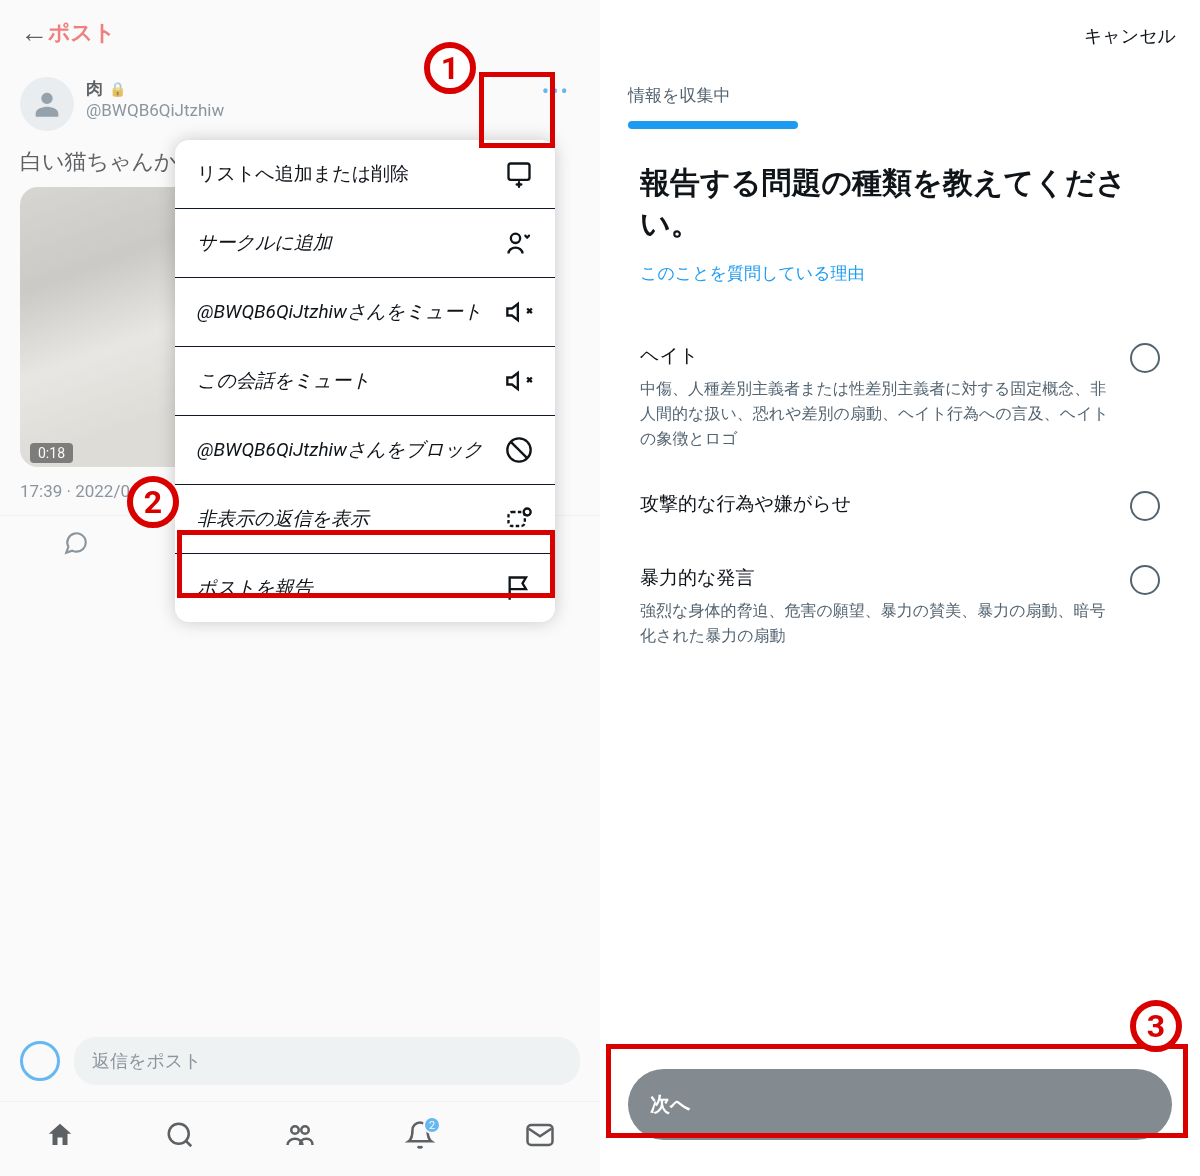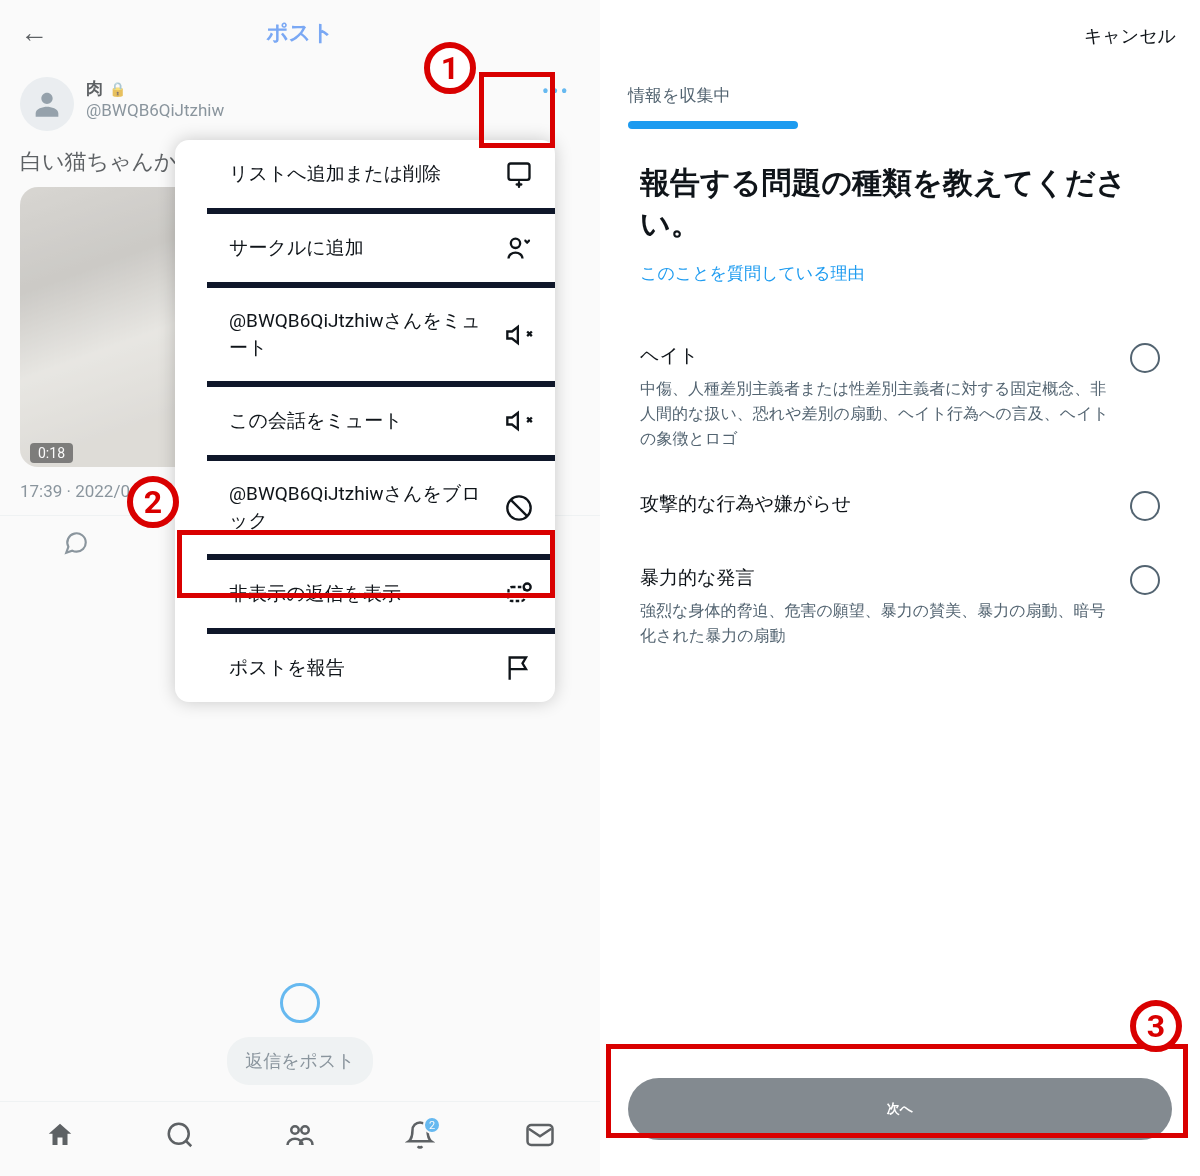--- a/index.html
+++ b/index.html
@@ -5,49 +5,49 @@
     * { margin: 0; padding: 0; box-sizing: border-box; font-family: -apple-system, BlinkMacSystemFont, "Segoe UI", Roboto, sans-serif; }
     body { background: #fff; }
     .container { display: flex; width: 1200px; height: 1176px; }
     .pane { width: 50%; position: relative; overflow: hidden; }
     .pane-left { background: #fff; display: flex; flex-direction: column; }
     .pane-right { background: #fff; display: flex; flex-direction: column; }
     
     
     .left-header { display: flex; align-items: center; padding: 16px 20px; }
     .back-arrow { font-size: 28px; cursor: pointer; color: #0f1419; font-weight: bold; }
-    .header-title { flex: 1; text-align: center; font-size: 22px; font-weight: 700; color: #3b82f6; margin-right: 28px; }
+    .header-title { flex: 1; font-size: 22px; font-weight: 700; color: #ef4444; margin-right: 28px; }
     
     .post-row { display: flex; align-items: flex-start; padding: 12px 20px; }
     .avatar { width: 54px; height: 54px; border-radius: 50%; background: #e6ecf0; display: flex; align-items: center; justify-content: center; flex-shrink: 0; }
     .avatar svg { width: 34px; height: 34px; fill: #657786; }
     .user-meta { margin-left: 12px; flex: 1; }
     .display-name-row { display: flex; align-items: center; gap: 6px; font-size: 17px; font-weight: 700; color: #0f1419; }
     .lock-icon { font-size: 14px; color: #0f1419; }
     .handle { color: #536471; font-size: 17px; }
     .more-btn { font-size: 22px; color: #1d9bf0; padding: 2px 10px; letter-spacing: 2px; }
     
     .post-text { padding: 4px 20px 10px; font-size: 22px; color: #0f1419; }
     
     .media-box { margin: 0 20px; width: 200px; height: 280px; border-radius: 18px; background: linear-gradient(160deg, #cbc8c2 0%, #b8b5af 30%, #e3e1db 55%, #d4d1ca 80%); position: relative; overflow: hidden; }
     .media-duration { position: absolute; left: 10px; bottom: 4px; background: rgba(0,0,0,0.7); color: #fff; font-size: 14px; padding: 2px 8px; border-radius: 4px; }
     
     .timestamp { padding: 14px 20px; color: #536471; font-size: 17px; }
     
     .action-bar { display: flex; justify-content: space-around; padding: 14px 20px; border-top: 1px solid #eff3f4; }
     .action-bar .aicon { width: 26px; height: 26px; stroke: #536471; fill: none; stroke-width: 2; }
     
-    .dropdown { position: absolute; top: 140px; left: 175px; width: 380px; background: #fff; border-radius: 14px; box-shadow: 0 0 18px rgba(0,0,0,0.2); z-index: 5; padding-left: 32px; }
+    .dropdown { position: absolute; top: 140px; left: 175px; width: 380px; background: #fff; border-radius: 14px; box-shadow: 0 0 18px rgba(0,0,0,0.2); z-index: 5; }
     .dropdown-item { display: flex; align-items: center; justify-content: space-between; padding: 20px 22px; cursor: pointer; font-size: 19px; color: #0f1419; }
-    .dropdown-item.bordered { border-top: 6px solid #0f172a; }
+    .dropdown-item.bordered { border-top: 1px solid #0f172a; font-style: italic; }
     .dd-label { flex: 1; line-height: 1.4; }
     .dd-icon { width: 28px; height: 28px; flex-shrink: 0; margin-left: 14px; }
     .dd-icon svg { width: 100%; height: 100%; stroke: #0f1419; fill: none; stroke-width: 2; }
     
-    .reply-composer { margin-top: auto; display: flex; align-items: center; padding: 16px 20px; gap: 14px; flex-direction: column; }
+    .reply-composer { margin-top: auto; display: flex; align-items: center; padding: 16px 20px; gap: 14px; }
     .composer-avatar { width: 40px; height: 40px; border-radius: 50%; border: 3px solid #1d9bf0; background: #fff; }
     .composer-input { flex: 1; background: #eff3f4; border-radius: 22px; padding: 12px 18px; color: #536471; font-size: 18px; }
     
     .bottom-nav { display: flex; justify-content: space-around; align-items: center; padding: 18px 0 26px; border-top: 1px solid #eff3f4; }
     .bottom-nav .nicon { width: 30px; height: 30px; position: relative; }
     .bottom-nav svg { width: 100%; height: 100%; }
     .nav-home svg { fill: #0f1419; }
     .nav-other svg { fill: none; stroke: #0f1419; stroke-width: 2; }
     .badge { position: absolute; top: -4px; right: -6px; background: #1d9bf0; color: #fff; font-size: 11px; width: 18px; height: 18px; border-radius: 50%; display: flex; align-items: center; justify-content: center; border: 2px solid #fff; }
     
@@ -62,21 +62,21 @@
     .reason-link { padding: 18px 40px; font-size: 17px; color: #1d9bf0; cursor: pointer; }
     
     .options { padding: 20px 40px 0; }
     .option-row { display: flex; align-items: flex-start; justify-content: space-between; padding: 20px 0; cursor: pointer; }
     .option-text { flex: 1; padding-right: 20px; }
     .option-title { font-size: 19px; font-weight: 400; color: #0f1419; margin-bottom: 8px; }
     .option-desc { font-size: 16px; color: #536471; line-height: 1.55; }
     .radio-circle { width: 30px; height: 30px; border: 2px solid #536471; border-radius: 50%; flex-shrink: 0; }
     
     .next-btn-wrap { margin-top: auto; padding: 0 28px 36px; }
-    .next-btn { background: #838a90; color: #fff; font-size: 13px; font-weight: 700; padding: 22px; border-radius: 36px; text-align: center; cursor: pointer; }
+    .next-btn { background: #838a90; color: #fff; font-size: 20px; font-weight: 700; padding: 22px; border-radius: 36px; cursor: pointer; }
     
     
     .hl-box { position: absolute; border: 5px solid #d90000; z-index: 20; pointer-events: none; }
     .hl-circle { position: absolute; width: 52px; height: 52px; border: 6px solid #d90000; border-radius: 50%; background: #fff; color: #d90000; font-size: 32px; font-weight: 700; display: flex; align-items: center; justify-content: center; z-index: 21; pointer-events: none; }
     
     .overlay-fade { position: absolute; inset: 0; background: rgba(240,240,240,0.35); z-index: 2; pointer-events: none; }
   </style>
 </head>
 <body>
 

